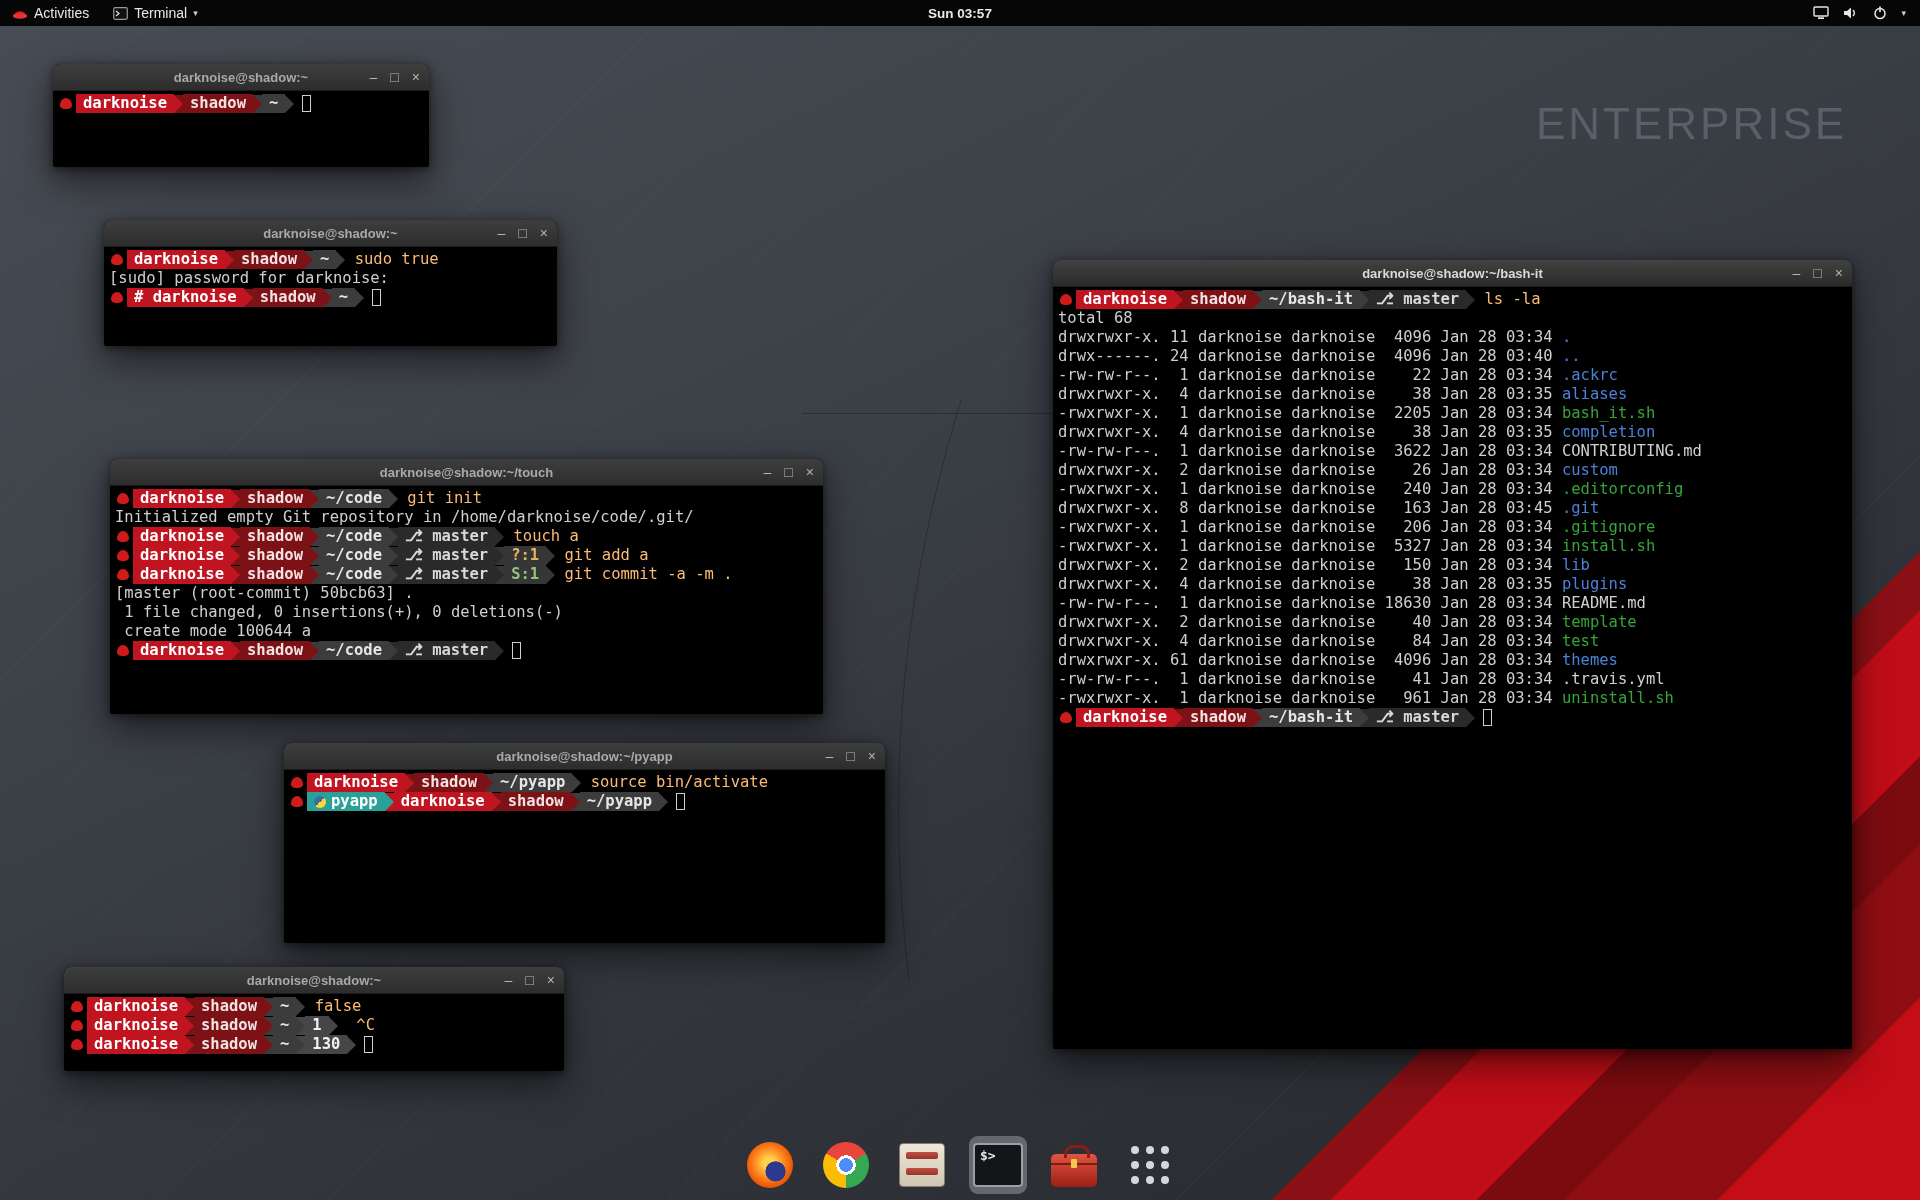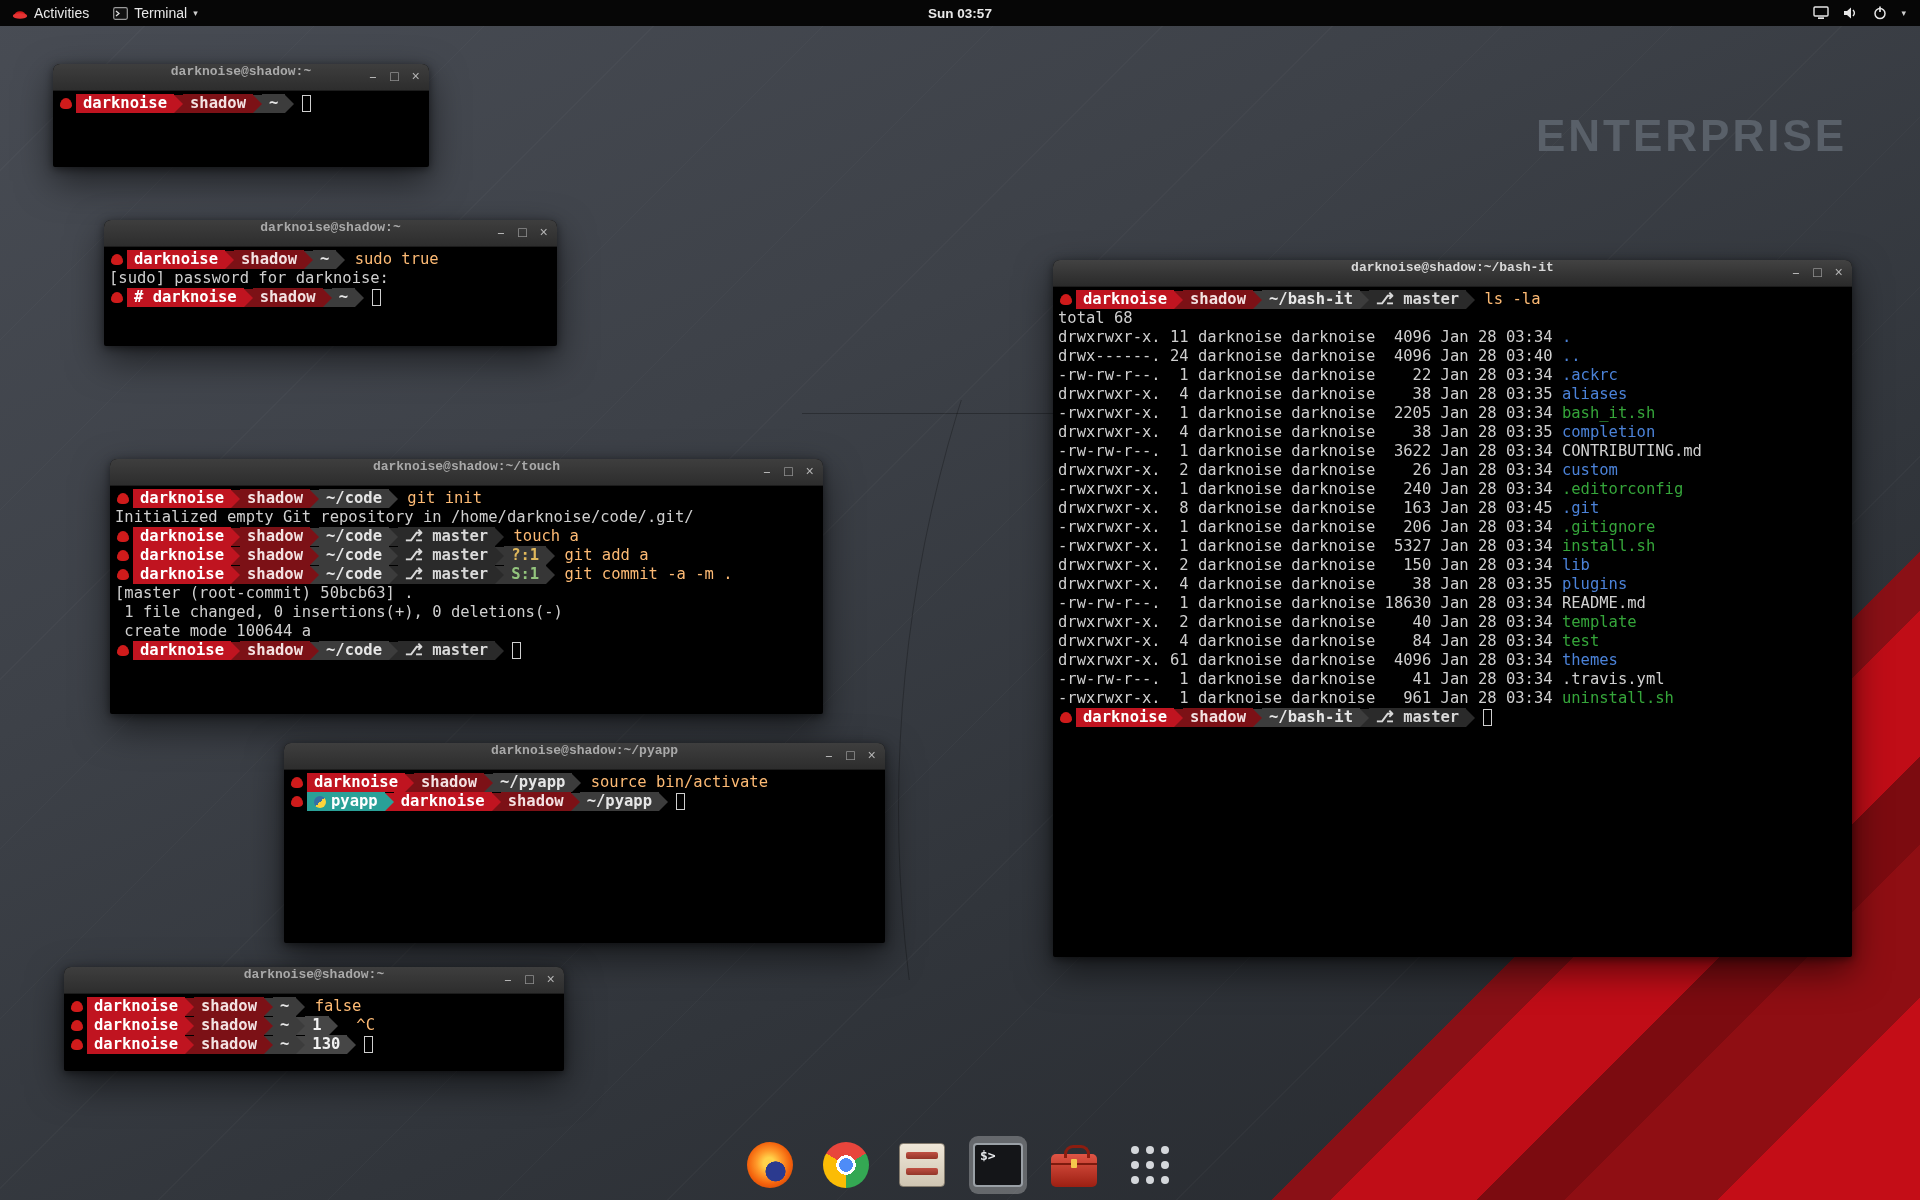--- a/index.html
+++ b/index.html
@@ -21,39 +21,39 @@
       #8a1016 79.2%, #8a1016 81.1%,
       #c00d17 81.1%, #c00d17 85.8%,
       #7c0b10 85.8%, #7c0b10 88.6%,
       #8f0e13 88.6%, #8f0e13 93.5%,
       #c40d17 93.5%, #c40d17 100%);}
 
   
   .brand{position:absolute;left:1536px;top:102px;color:#fff;user-select:none;}
   .brand .l1{font-size:33px;font-weight:bold;letter-spacing:2px;color:#f4f4f4;}
   .brand .l1 sup{font-size:11px;}
-  .brand .l2,.brand .l3{font-size:44px;line-height:44px;letter-spacing:3px;color:#596069;font-weight:700;margin-top:12px;}
+  .brand .l2,.brand .l3{font-size:44px;line-height:44px;letter-spacing:3px;color:#596069;font-weight:400;}
   .brand .l3{letter-spacing:5px;}
   .brand .l3 sup{font-size:12px;color:#596069;}
 
   
   .topbar{position:absolute;left:0;top:0;width:1920px;height:26px;background:#060606;
           color:#e8e8e8;font-size:14px;display:flex;align-items:center;z-index:50;}
   .tb-left{display:flex;align-items:center;height:100%;}
   .tb-item{display:flex;align-items:center;gap:6px;padding:0 12px;height:100%;cursor:default;}
   .tb-clock{position:absolute;left:50%;transform:translateX(-50%);font-weight:bold;font-size:13.5px;}
   .tb-right{position:absolute;right:6px;display:flex;align-items:center;gap:14px;height:100%;padding:0 8px;}
   .caret{font-size:9px;color:#cfcfcf;}
 
   
   .window{position:absolute;display:flex;flex-direction:column;background:#000;
           border-radius:7px 7px 2px 2px;overflow:hidden;
           box-shadow:0 14px 36px rgba(0,0,0,0.55), 0 2px 8px rgba(0,0,0,0.5);}
   .titlebar{height:26px;flex:0 0 26px;background:linear-gradient(#3e3e3e,#2d2d2d);
-            border-bottom:1px solid #1c1c1c;position:relative;display:flex;align-items:flex-start;justify-content:center;font-family:Liberation Mono, monospace;}
+            border-bottom:1px solid #1c1c1c;position:relative;display:flex;align-items:center;justify-content:center;}
   .wtitle{font-size:13px;font-weight:bold;color:#a9a9a9;}
   .focused .titlebar{background:linear-gradient(#424242,#2a2a2a);}
   .focused .wtitle{color:#d9d9d9;}
   .wbtns{position:absolute;right:9px;top:0;height:100%;display:flex;align-items:center;gap:13px;}
   .wbtn{font-size:14px;line-height:1;color:#b5b5b5;cursor:default;}
 
   .tbody{flex:1;padding:3px 5px;font:15.5px/19px "DejaVu Sans Mono",monospace;color:#cfcfcf;
          white-space:pre;overflow:hidden;}
   .tline{height:19px;line-height:19px;}
   .tline.prompt{display:flex;align-items:center;}
@@ -66,21 +66,21 @@
            border-radius:55% 55% 45% 45%/75% 75% 35% 35%;flex:0 0 auto;}
   .py-icon{display:inline-block;width:12px;height:12px;margin-right:5px;border-radius:50%;
            background:linear-gradient(135deg,#356fa5 0 50%,#ffd43b 50% 100%);flex:0 0 auto;}
 
   
   .win-0{left:53px;  top:64px;  width:376px; height:103px;}
   .win-1{left:104px; top:220px; width:453px; height:126px;}
   .win-2{left:110px; top:459px; width:713px; height:255px;}
   .win-3{left:284px; top:743px; width:601px; height:200px;}
   .win-4{left:64px;  top:967px; width:500px; height:104px;}
-  .win-5{left:1053px;top:260px; width:799px; height:697px;}
+  .win-5{left:1053px;top:260px; width:799px; height:789px;}
 
   
   .dock{position:absolute;bottom:6px;left:50%;transform:translateX(-50%);display:flex;gap:18px;
         align-items:center;z-index:40;}
   .dock-tile{width:58px;height:58px;display:flex;align-items:center;justify-content:center;border-radius:9px;}
   .dock-tile.active{background:rgba(255,255,255,0.27);}
   .ff{width:46px;height:46px;border-radius:50%;
       background:radial-gradient(circle at 62% 64%, #2b3a8f 0 24%, rgba(0,0,0,0) 25%),
                  radial-gradient(circle at 48% 46%, #ffd24a 0 16%, #ff9a2a 36%, #f3600b 62%, #c9460a 85%, #a83a07 100%);}
   .ch{width:46px;height:46px;border-radius:50%;

